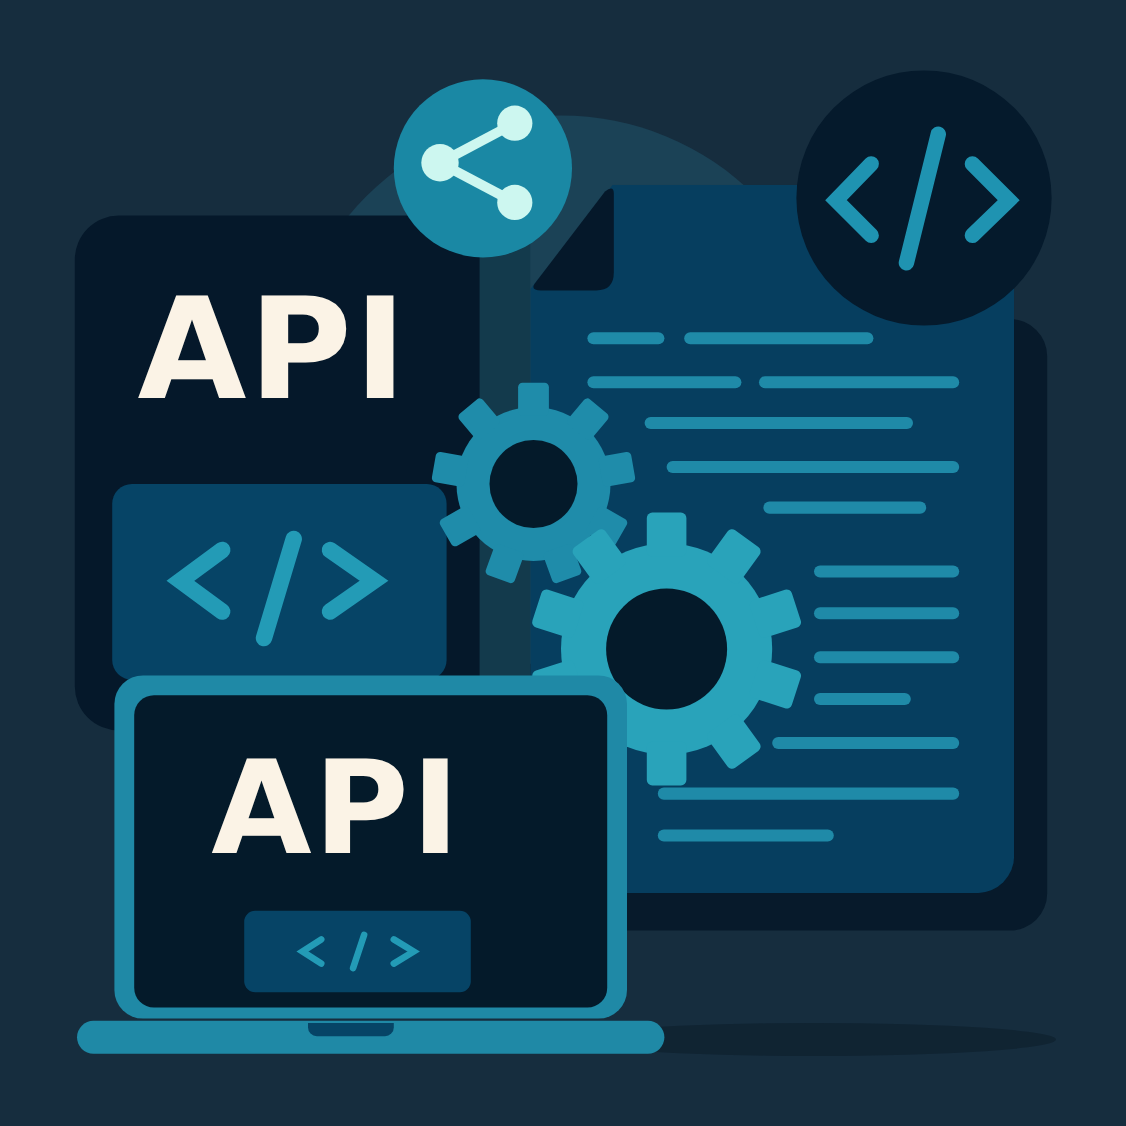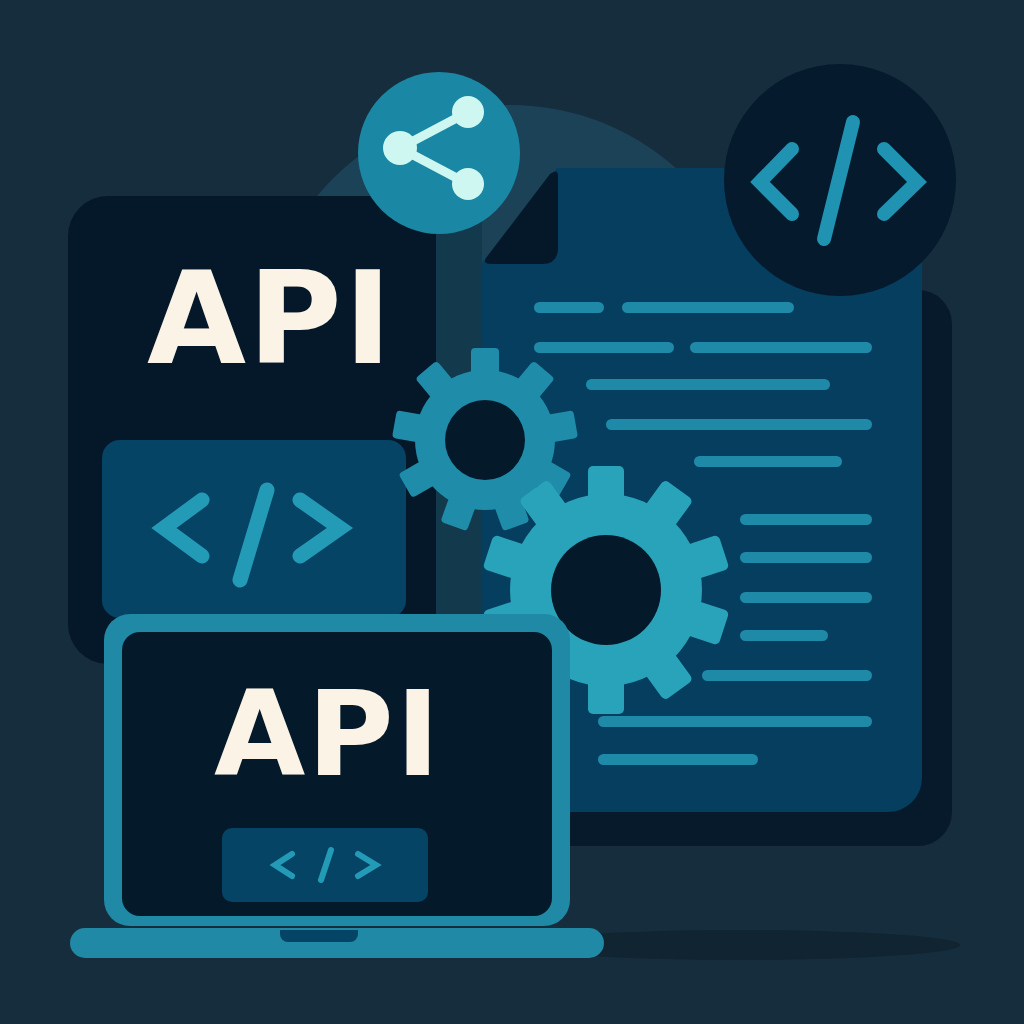--- a/index.html
+++ b/index.html
@@ -2,21 +2,21 @@
 <html><head>
 <meta charset="utf-8">
 <style>
   html,body{margin:0;padding:0;}
   body{width:1024px;height:1024px;background:#162d3e;overflow:hidden;position:relative;font-family:"DejaVu Sans",sans-serif;}
   .abs{position:absolute;}
   .halo{left:260px;top:105px;width:500px;height:500px;border-radius:50%;background:#1b4256;}
   .shadow-floor{left:520px;top:930px;width:440px;height:30px;border-radius:50%;background:#0f2230;opacity:.8;}
   .left-panel{left:68px;top:196px;width:372px;height:468px;border-radius:40px;background:#05182a;}
   .panel-divider{left:436px;top:200px;width:46px;height:420px;background:#133a4c;}
-  .api-text{color:#fbf3e6;font-family:"DejaVu Sans",sans-serif;font-weight:bold;letter-spacing:2px;line-height:1;margin-left:22px;}
+  .api-text{color:#fbf3e6;font-family:"DejaVu Sans",sans-serif;font-weight:bold;letter-spacing:2px;line-height:1;}
   .api-top{left:125px;top:255px;font-size:128px;}
   .code-box{left:102px;top:440px;width:304px;height:178px;border-radius:18px;background:#064466;}
   .doc-shadow{left:500px;top:290px;width:452px;height:556px;border-radius:34px;background:#071a2b;}
   .doc{left:482px;top:168px;width:440px;height:644px;background:#063e5f;border-radius:0 0 34px 0;clip-path:polygon(75px 0,100% 0,100% 100%,0 100%,0 95px);}
   .doc-fold{left:482px;top:168px;width:106px;height:106px;}
   .line{position:absolute;height:11px;border-radius:6px;background:#1f8aa8;}
   .code-circle{left:724px;top:64px;width:232px;height:232px;border-radius:50%;background:#051a2c;}
   .share-circle{left:358px;top:72px;width:162px;height:162px;border-radius:50%;background:#1a88a4;}
   .laptop-screen{left:104px;top:614px;width:466px;height:312px;border-radius:26px;background:#1f89a6;}
   .laptop-inner{left:122px;top:632px;width:430px;height:284px;border-radius:18px;background:#041a2a;}

